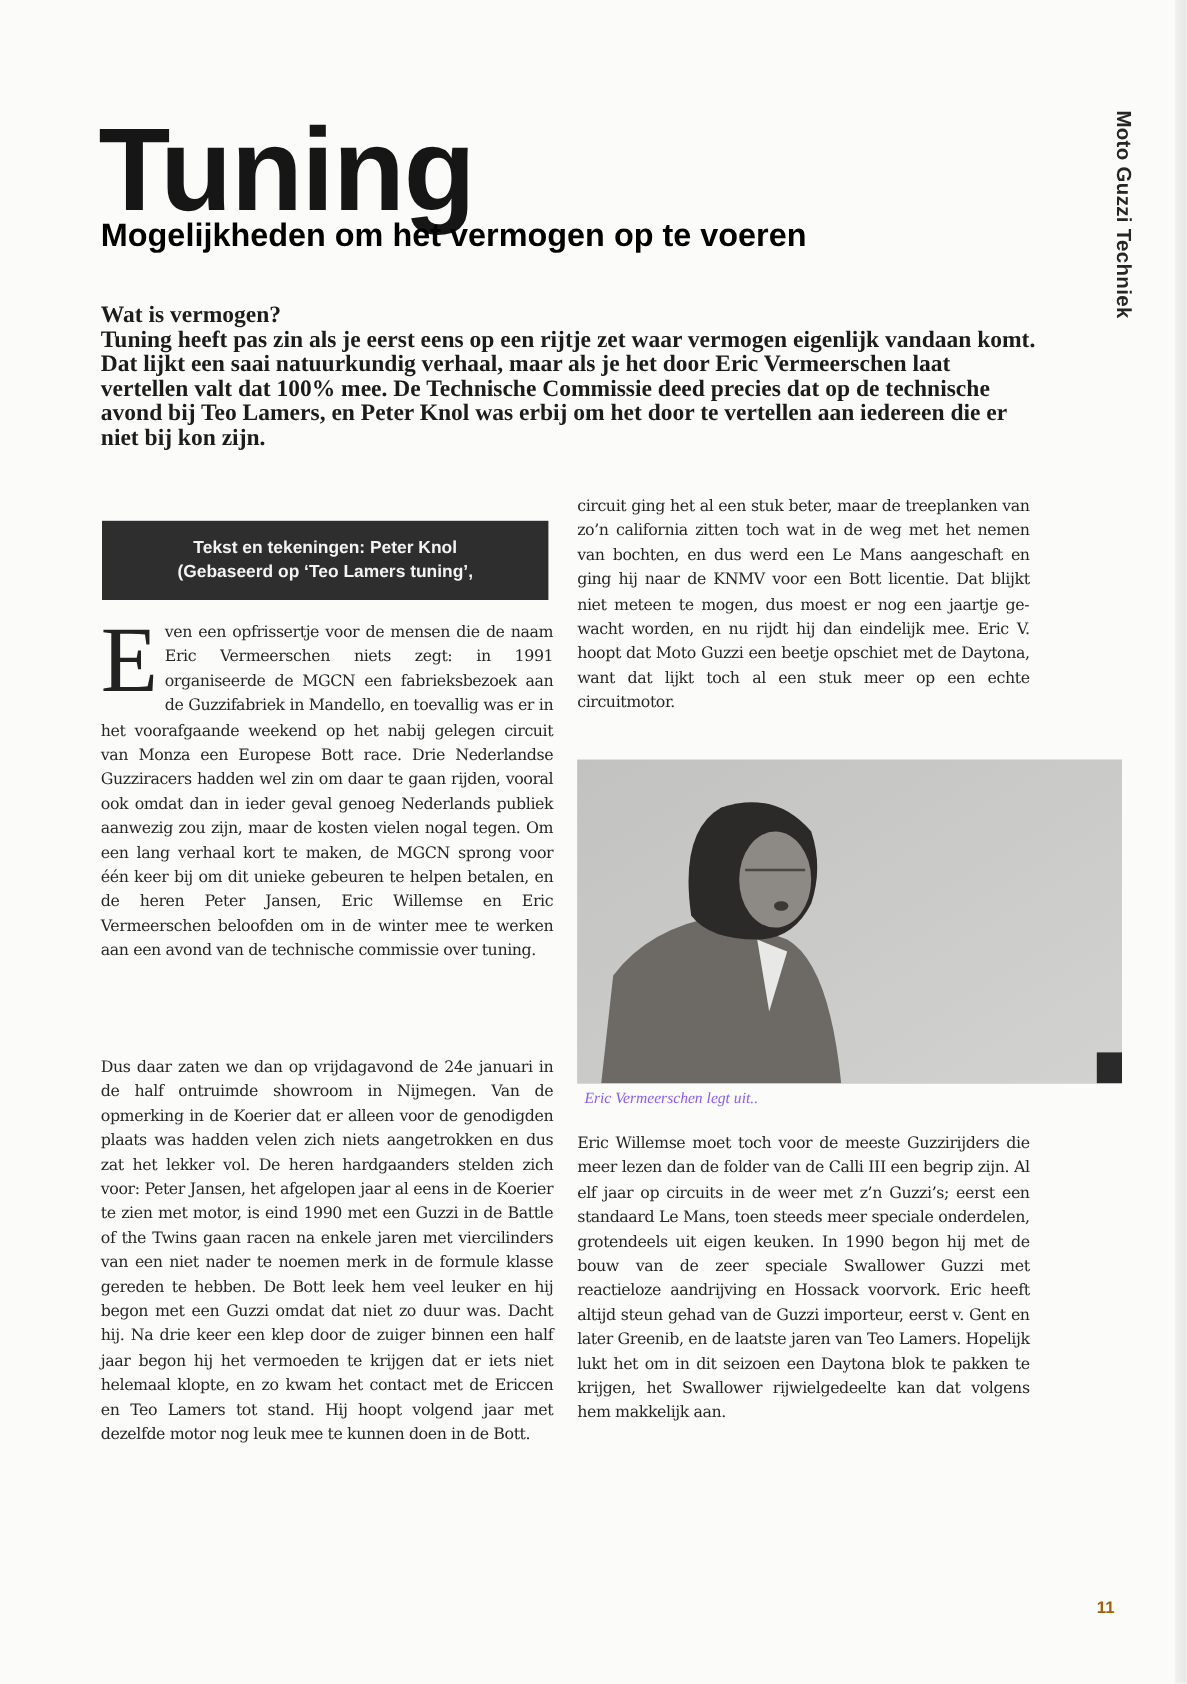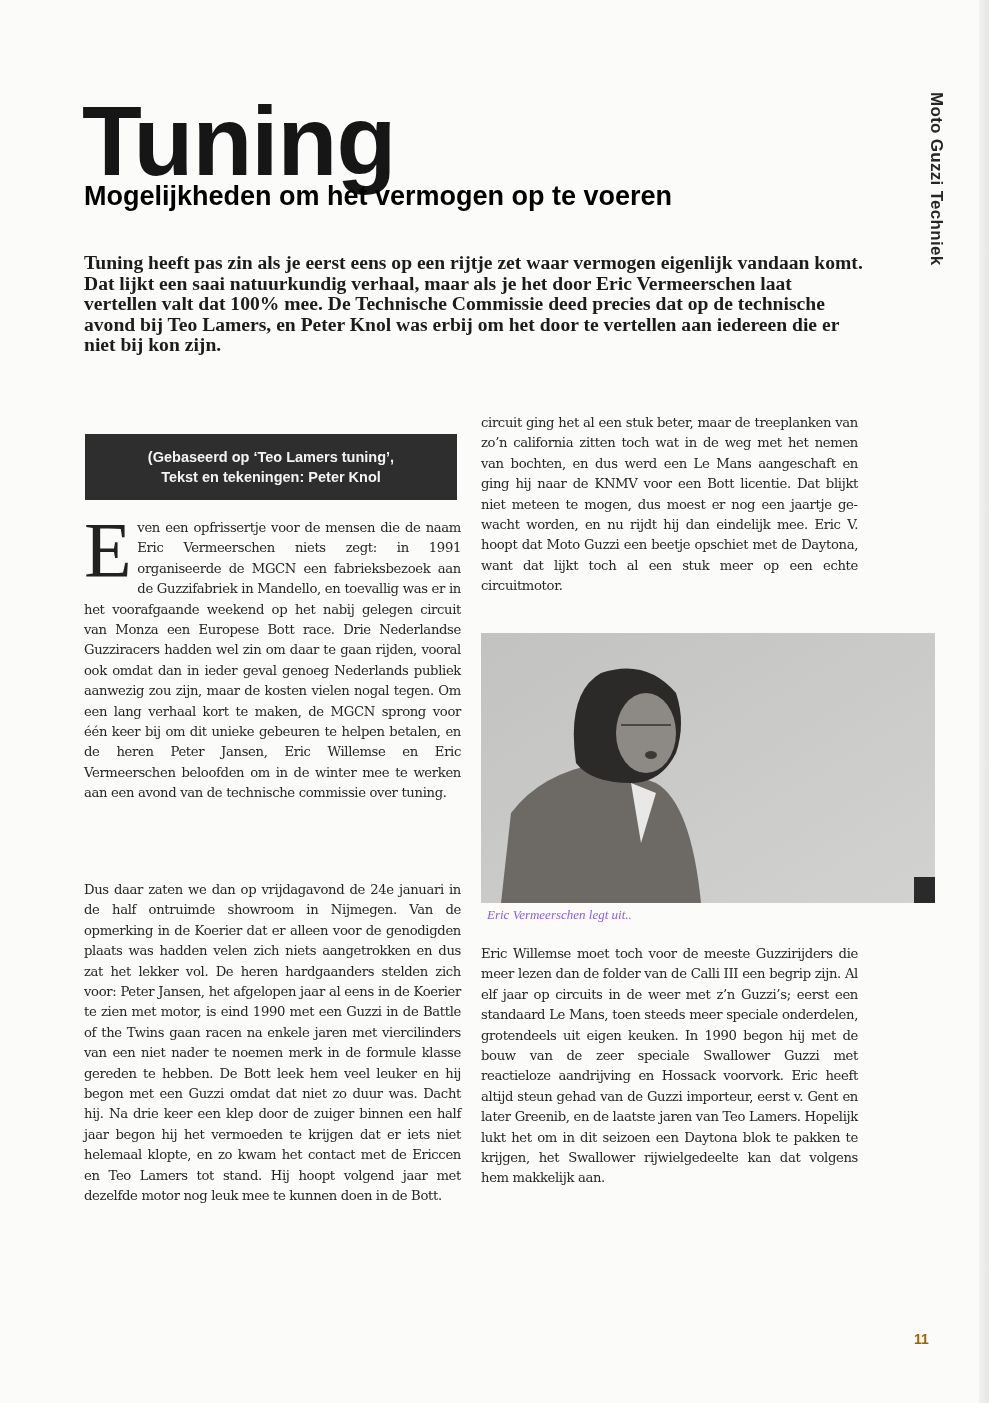--- a/index.html
+++ b/index.html
@@ -72,26 +72,27 @@
 <body>
 
 <div class="page-edge"></div>
 
 <h1 class="title">Tuning</h1>
 <h2 class="subtitle">Mogelijkheden om het vermogen op te voeren</h2>
 
 <div class="side-label">Moto Guzzi Techniek</div>
 
 <div class="intro">
+  <span class="q">Wat is vermogen?</span>
   <span>Tuning heeft pas zin als je eerst eens op een rijtje zet waar vermogen eigenlijk vandaan komt. Dat lijkt een saai natuurkundig verhaal, maar als je het door Eric Vermeerschen laat vertellen valt dat 100% mee. De Technische Commissie deed precies dat op de technische avond bij Teo Lamers, en Peter Knol was erbij om het door te vertellen aan iedereen die er niet bij kon zijn.</span>
 </div>
 
 <div class="credits">
+  <div>Tekst en tekeningen: Peter Knol</div>
   <div>(Gebaseerd op ‘Teo Lamers tuning’,</div>
-  <div>Tekst en tekeningen: Peter Knol</div>
 </div>
 
 <div class="col col-left">
   <p><span class="dropcap">E</span><span>ven een opfrissertje voor de mensen die de naam Eric Vermeerschen niets zegt: in 1991 organiseerde de MGCN een fabrieksbezoek aan de Guzzifabriek in Mandello, en toevallig was er in het voorafgaande weekend op het nabij gelegen circuit van Monza een Europese Bott race. Drie Nederlandse Guzziracers hadden wel zin om daar te gaan rijden, vooral ook omdat dan in ieder geval ge­noeg Nederlands publiek aanwezig zou zijn, maar de kosten vielen nogal tegen. Om een lang verhaal kort te maken, de MGCN sprong voor één keer bij om dit unieke gebeuren te helpen betalen, en de he­ren Peter Jansen, Eric Willemse en Eric Vermeerschen beloofden om in de winter mee te werken aan een avond van de technische commis­sie over tuning.</span></p>
 </div>
 
 <div class="col col-left-2">
   <p>Dus daar zaten we dan op vrijdagavond de 24e ja­nuari in de half ontruimde showroom in Nijmegen. Van de opmerking in de Koerier dat er alleen voor de genodigden plaats was hadden velen zich niets aangetrokken en dus zat het lekker vol. De heren hardgaanders stelden zich voor: Peter Jansen, het afgelopen jaar al eens in de Koerier te zien met motor, is eind 1990 met een Guzzi in de Battle of the Twins gaan racen na enkele jaren met vierci­linders van een niet nader te noemen merk in de formule klasse gereden te hebben. De Bott leek hem veel leuker en hij begon met een Guzzi om­dat dat niet zo duur was. Dacht hij. Na drie keer een klep door de zuiger binnen een half jaar be­gon hij het vermoeden te krijgen dat er iets niet helemaal klopte, en zo kwam het contact met de Ericcen en Teo Lamers tot stand. Hij hoopt vol­gend jaar met dezelfde motor nog leuk mee te kunnen doen in de Bott.</p>
 </div>
 

